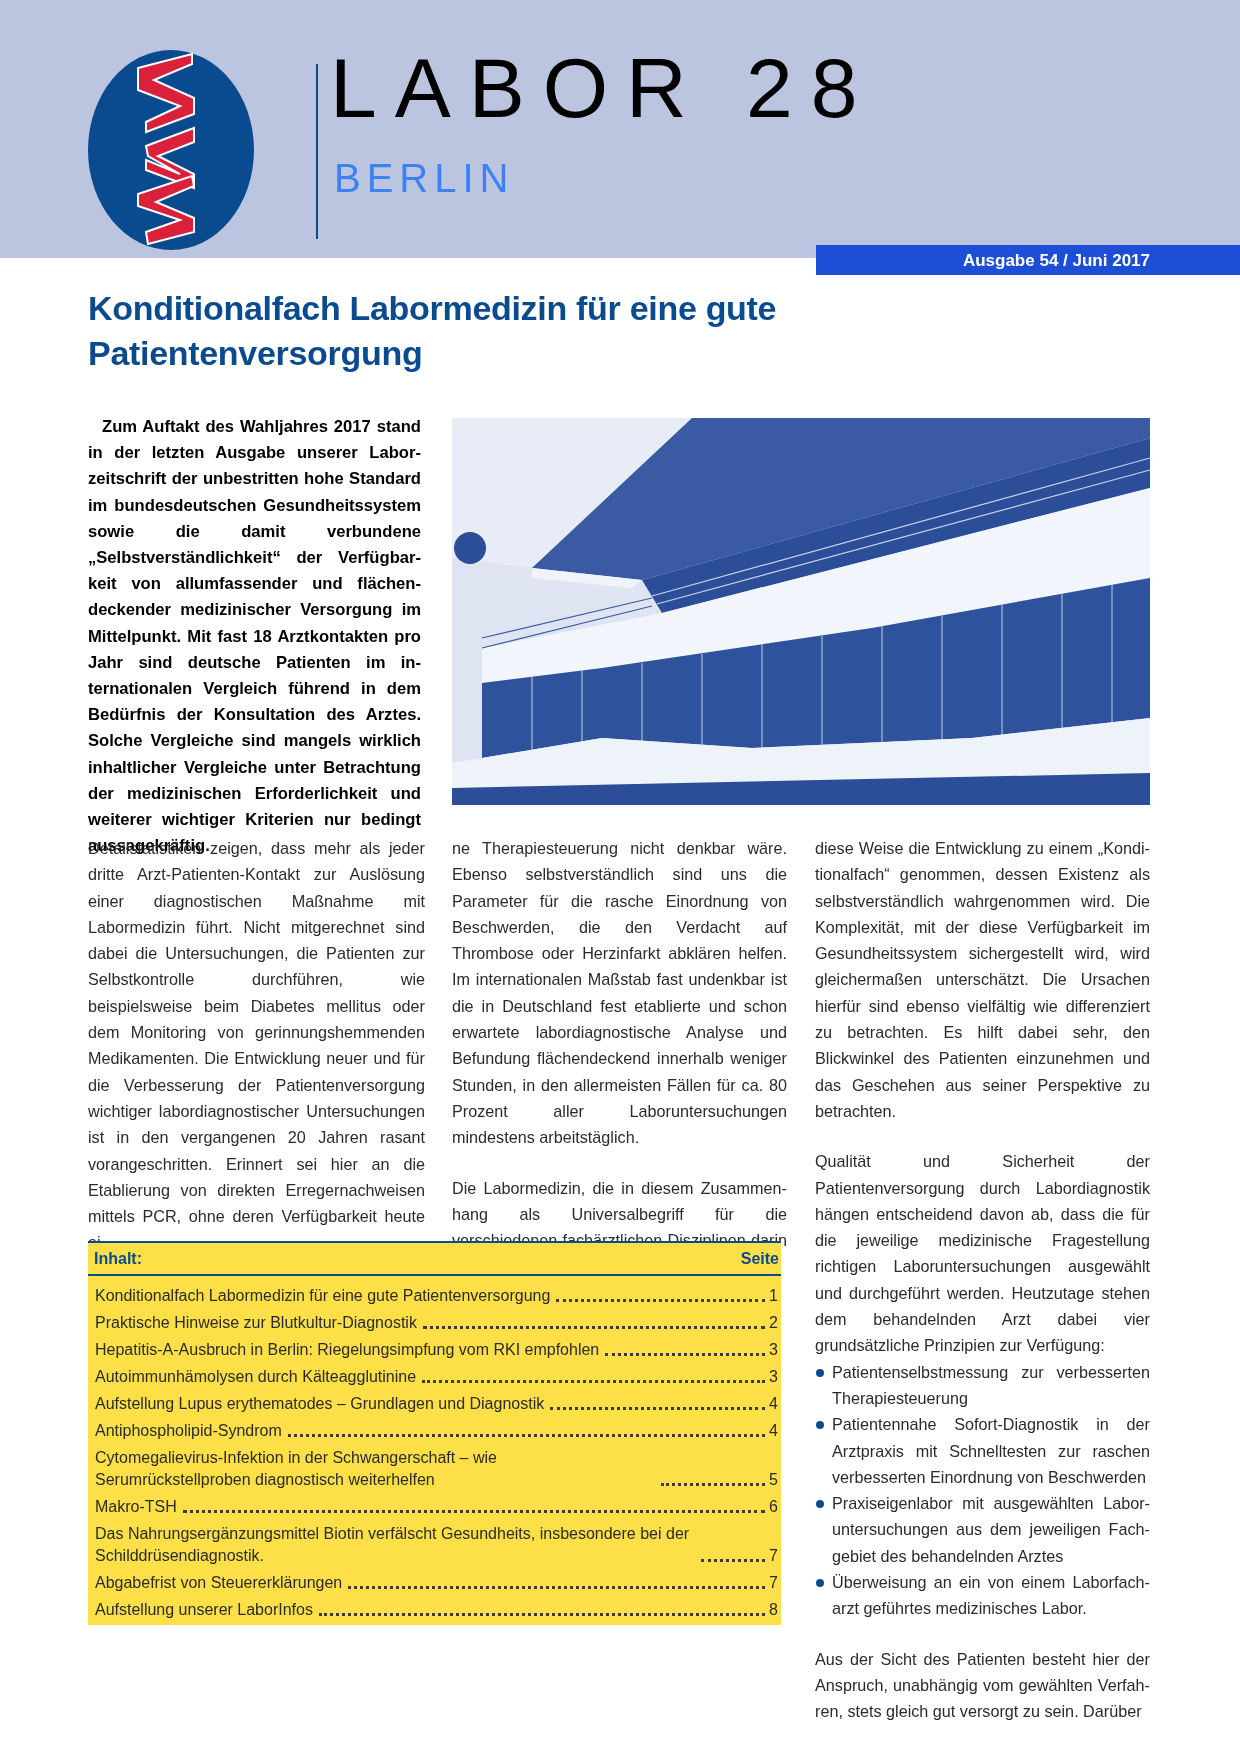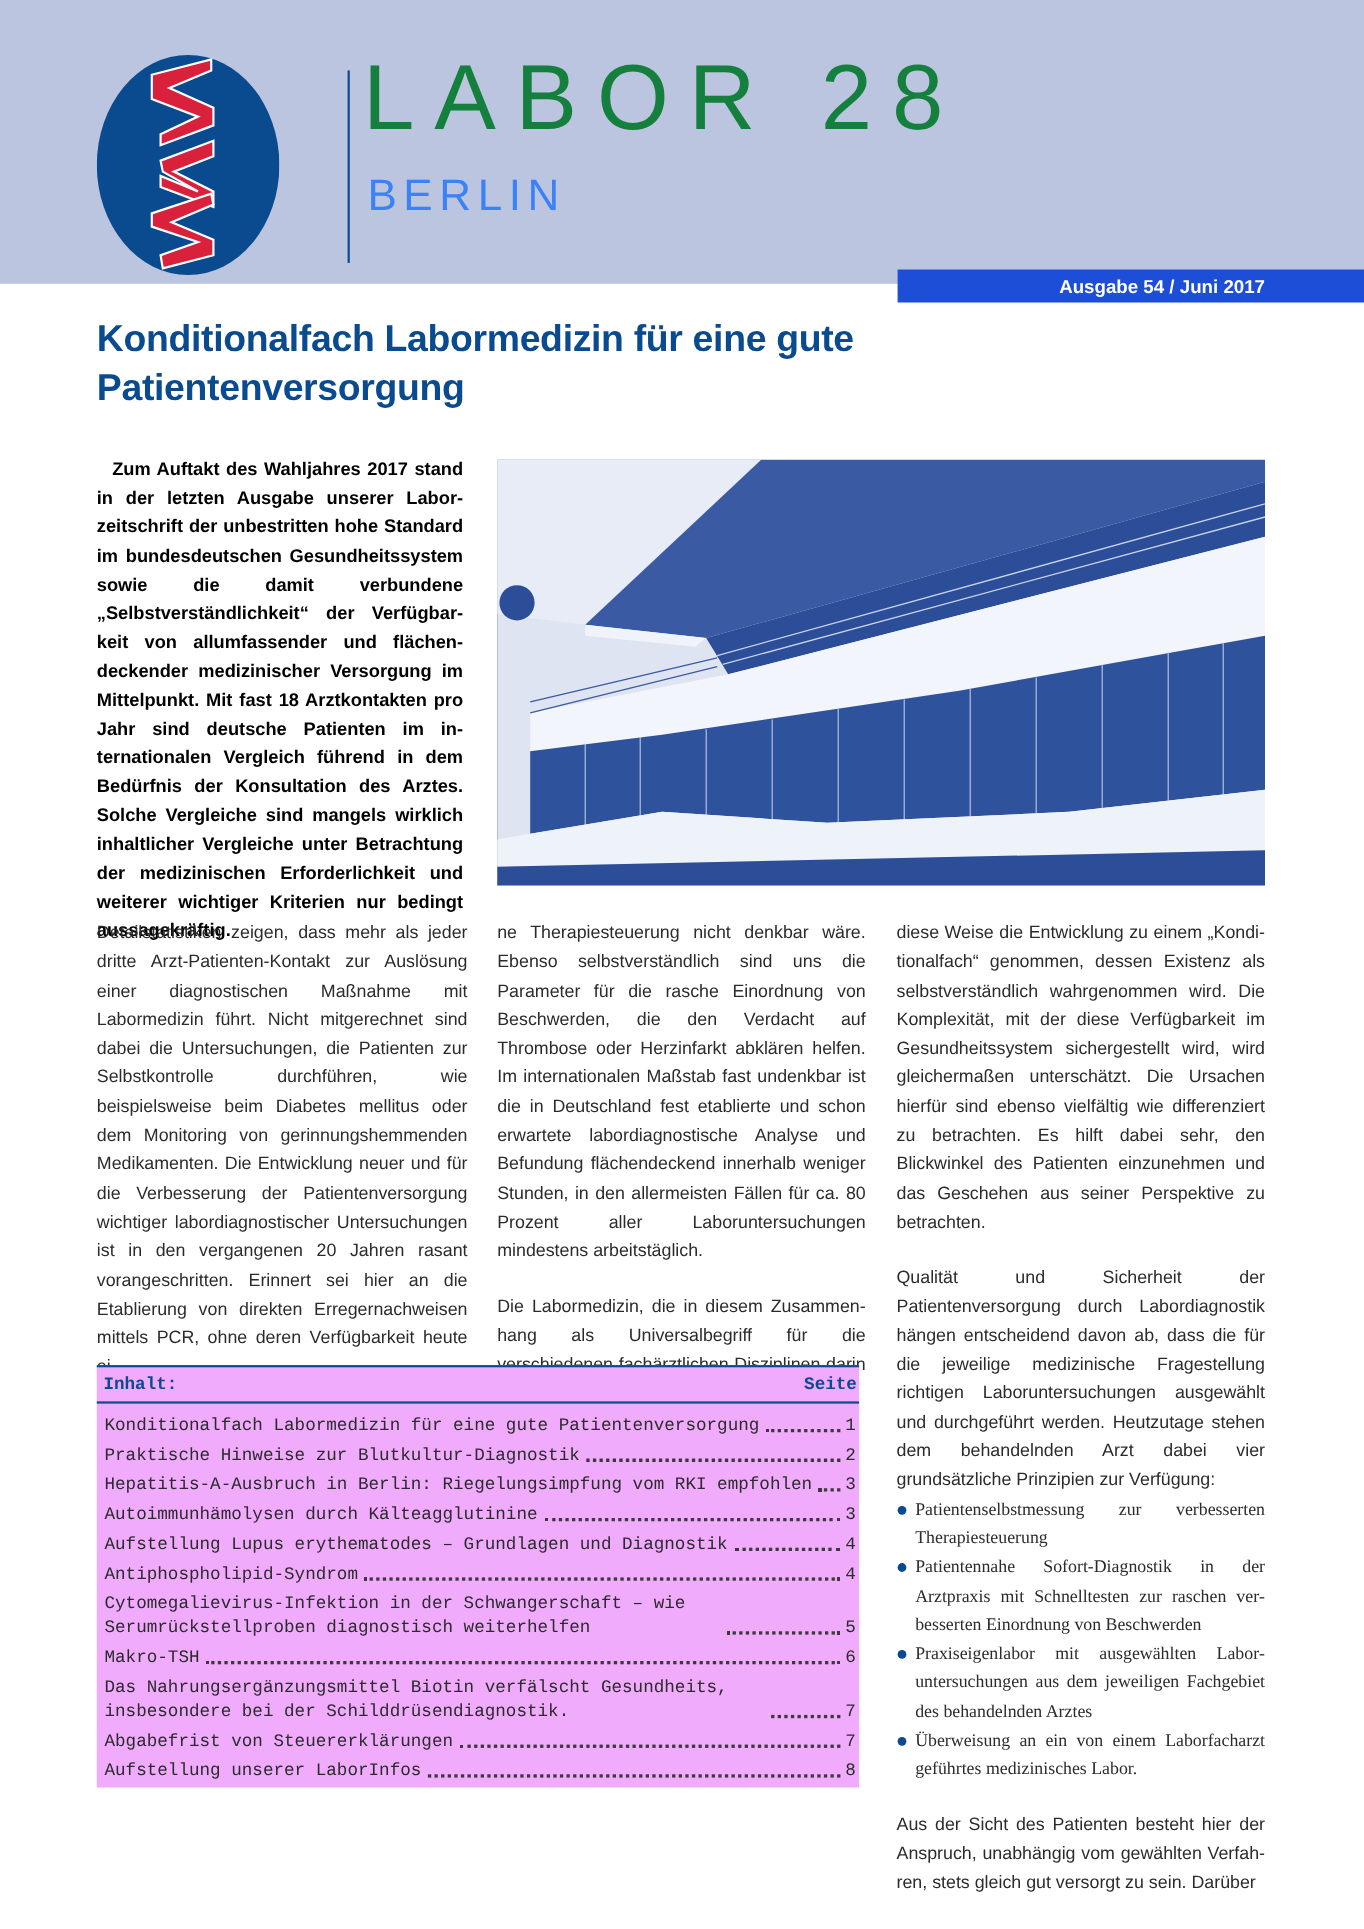--- a/index.html
+++ b/index.html
@@ -12,21 +12,21 @@
     background: #bcc5df;
   }
   .logo {
     position: absolute; left: 88px; top: 50px; width: 166px; height: 200px;
   }
   .brand-rule {
     position: absolute; left: 316px; top: 64px; width: 2px; height: 175px; background: #0a4a8f;
   }
   .brand-title {
     position: absolute; left: 330px; top: 46px; font-family: "Liberation Sans", sans-serif;
-    font-size: 84px; letter-spacing: 18px; color: #15803d; font-weight: normal; line-height: 1;
+    font-size: 84px; letter-spacing: 18px; color: #000000; font-weight: normal; line-height: 1;
   }
   .brand-city {
     position: absolute; left: 334px; top: 158px; font-family: "Liberation Sans", sans-serif;
     font-size: 40px; letter-spacing: 6px; color: #3b82f6; line-height: 1;
   }
   .issue-bar {
     position: absolute; left: 816px; top: 245px; width: 424px; height: 30px; background: #1d4ed8;
     color: #ffffff; font-family: "Liberation Sans", sans-serif; font-weight: bold; font-size: 17px;
     text-align: right; box-sizing: border-box; padding-right: 90px; line-height: 31px;
   }
@@ -45,29 +45,29 @@
     background: #3d5fa6;
   }
   .col {
     position: absolute; width: 335px; font-family: "Liberation Sans", sans-serif; font-size: 16.2px;
     line-height: 26.3px; color: #2b2b2b; text-align: justify;
   }
   .col p { margin: 0 0 24px 0; }
   .col-1 { left: 88px; top: 835px; width: 337px; }
   .col-2 { left: 452px; top: 835px; }
   .col-3 { left: 815px; top: 835px; }
-  .bullets { list-style: none; margin: 0 0 24px 0; padding: 0; font-family: Liberation Serif, serif; }
+  .bullets { list-style: none; margin: 0 0 24px 0; padding: 0; }
   .bullets li { position: relative; padding-left: 17px; }
   .bullet-dot {
     position: absolute; left: 1px; top: 10px; width: 8px; height: 8px; border-radius: 50%; background: #0a4a8f;
   }
   .toc {
     position: absolute; left: 88px; top: 1241px; width: 693px; height: 384px;
-    background: #f0abfc; border-top: 2px solid #0a4a8f; box-sizing: border-box;
-    font-family: Liberation Mono, monospace;
+    background: #fde047; border-top: 2px solid #0a4a8f; box-sizing: border-box;
+    font-family: Liberation Sans, sans-serif;
   }
   .toc-head {
     display: flex; justify-content: space-between; padding: 3px 2px 0 6px; height: 28px;
     border-bottom: 2px solid #0a4a8f; color: #0a4a8f; font-weight: bold; font-size: 16px; line-height: 26px;
   }
   .toc-list { list-style: none; margin: 0; padding: 4px 3px 0 7px; }
   .toc-item {
     display: flex; align-items: flex-end; font-size: 16px; color: #2b2b2b; line-height: 22px; min-height: 27px;
     padding-top: 5px; box-sizing: border-box;
   }

